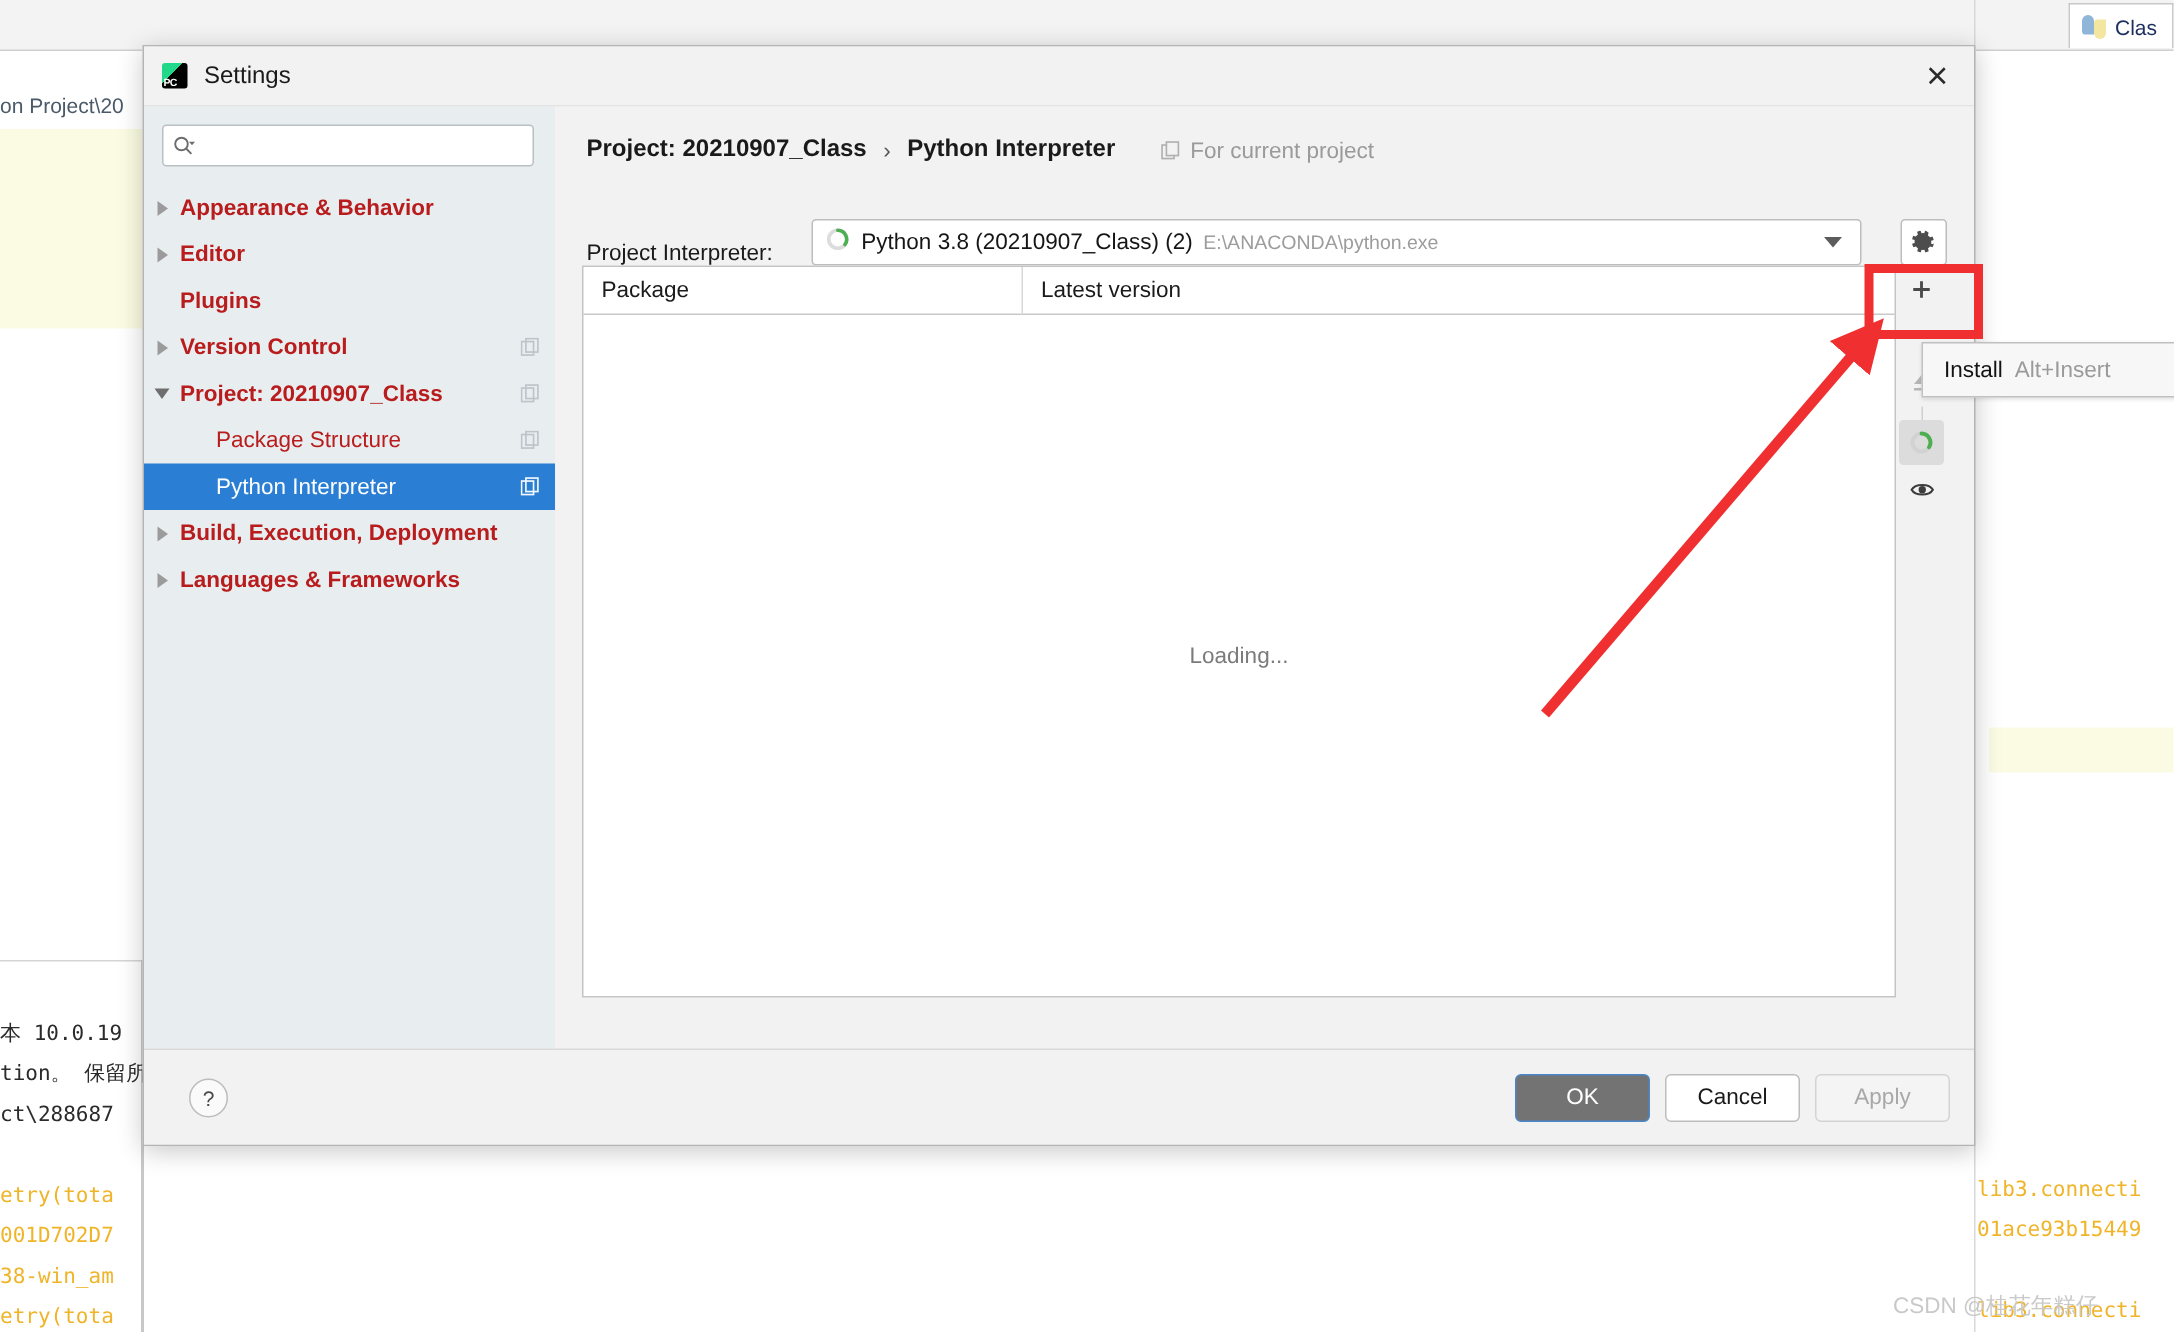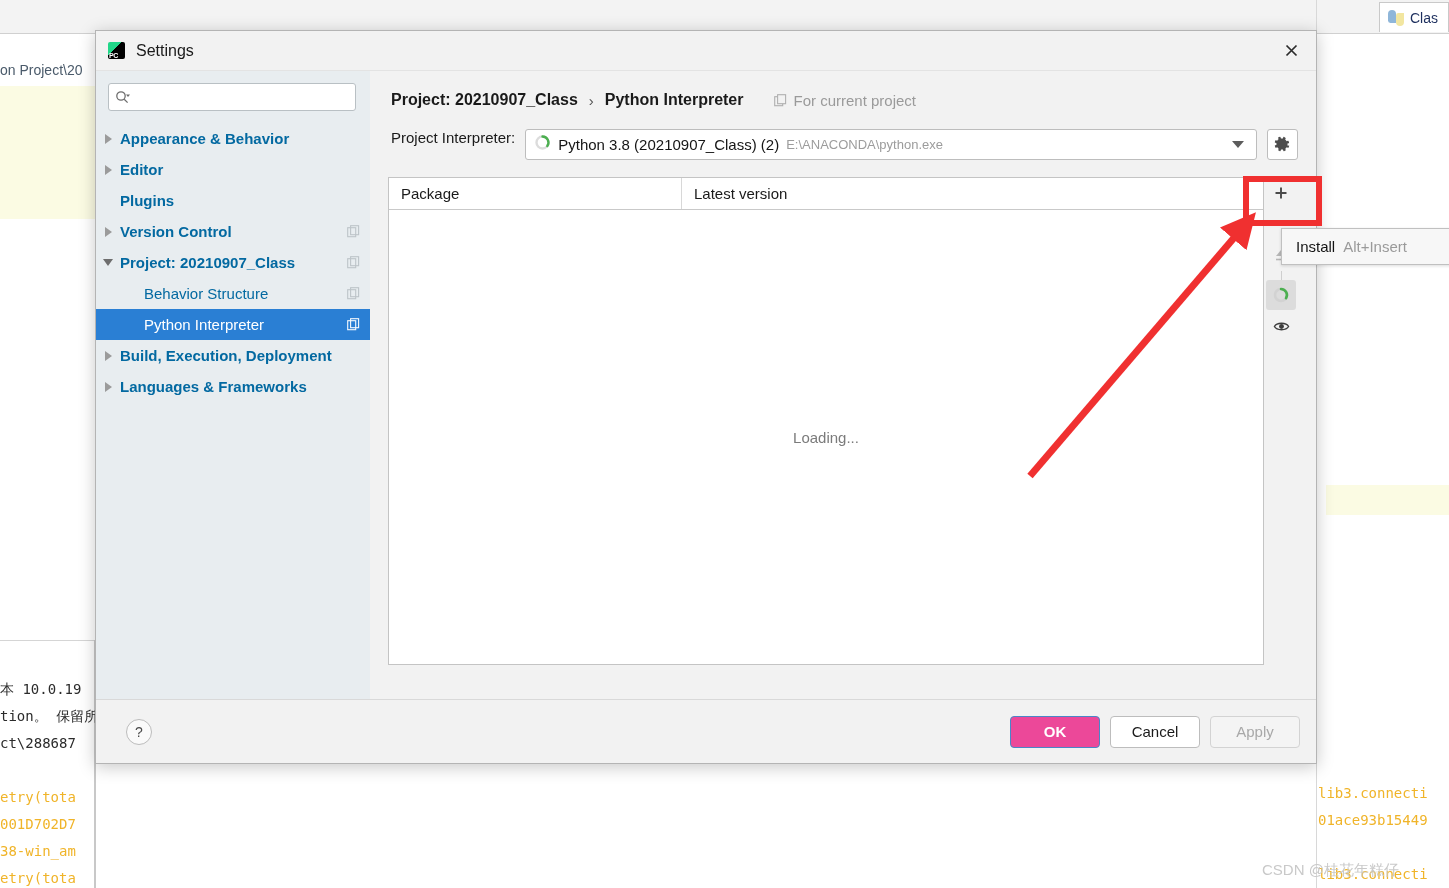--- a/index.html
+++ b/index.html
@@ -116,21 +116,21 @@
   }
   .search-box svg { flex: none; }
   .search-input {
     border: none; outline: none; background: transparent;
     font-size: 14px; width: 100%; margin-left: 4px; color: #222;
     font-family: "Liberation Sans", sans-serif;
   }
   .tree { padding-top: 2px; }
   .tree-row {
     height: 31px; display: flex; align-items: center;
-    padding-right: 10px; cursor: pointer; font-size: 15px; color: #0369a1;
+    padding-right: 10px; cursor: pointer; font-size: 15px; color: #b91c1c;
   }
   .tree-row .arrow {
     width: 24px; flex: none; display: flex; align-items: center; justify-content: center;
   }
   .tri-right { width:0;height:0;border-left:7px solid #9b9b9b;border-top:5px solid transparent;border-bottom:5px solid transparent; }
   .tri-down  { width:0;height:0;border-top:7px solid #6e6e6e;border-left:5px solid transparent;border-right:5px solid transparent; }
   .tree-row .lbl { flex: 1; white-space: nowrap; }
   .tree-row.bold .lbl { font-weight: bold; }
   .tree-row.child { padding-left: 24px; }
   .tree-row.selected { background: #2a7fd4; color: #ffffff; }
@@ -147,21 +147,21 @@
     padding-left: 3px; gap: 11px;
   }
   .crumb { font-size: 16px; font-weight: bold; color: #1a1a1a; }
   .crumb-sep { font-size: 15px; color: #555; }
   .crumb-badge {
     margin-left: 20px; display: flex; align-items: center; gap: 6px;
     font-size: 15px; color: #9a9a9a;
   }
 
   .interp-row {
-    height: 48px; flex: none; display: flex; align-items: flex-start; gap: 10px;
+    height: 48px; flex: none; display: flex; align-items: flex-end; gap: 26px;
     padding-left: 3px;
   }
   .interp-label { font-size: 15px; color: #1a1a1a; }
   .combo {
     flex: 1; height: 31px; background: #ffffff; border: 1px solid #bdbdbd;
     border-radius: 3px; display: flex; align-items: center; padding: 0 4px 0 8px;
     cursor: pointer; overflow: hidden;
   }
   .spin-ico { flex: none; margin-right: 7px; }
   .combo-main { font-size: 15px; color: #151515; white-space: nowrap; }
@@ -218,21 +218,21 @@
     background: #fafafa; display: flex; align-items: center; justify-content: center;
     font-size: 14px; color: #4a4a4a; cursor: pointer; margin-left: 12px;
   }
   .bottom-spacer { flex: 1; }
   .btn {
     height: 32px; min-width: 90px; border-radius: 4px; border: 1px solid #bdbdbd;
     background: #ffffff; font-size: 15px; color: #1a1a1a; cursor: pointer;
     display: flex; align-items: center; justify-content: center;
     font-family: "Liberation Sans", sans-serif;
   }
-  .btn.primary { background: #ec4899; border-color: #4a86c8; color: #ffffff; font-weight: bold; }
+  .btn.primary { background: #737373; border-color: #4a86c8; color: #ffffff; }
   .btn.disabled { color: #a8a8a8; background: #f4f4f4; border-color: #d3d3d3; cursor: default; }
 
   
   #annot { position: absolute; inset: 0; pointer-events: none; }
   .red-rect {
     position: absolute; left: 1243px; top: 176px; width: 79px; height: 50px;
     border: 6px solid #f03030;
   }
   .tooltip {
     position: absolute; left: 1281px; top: 228px; width: 180px; height: 37px;
@@ -345,21 +345,21 @@
               <span class="tri-down"></span>
             </span>
             <span class="lbl">Project: 20210907_Class</span>
             <svg class="copy-ico" width="13" height="13" viewBox="0 0 13 13">
               <rect x="0.7" y="2.7" width="8" height="9" fill="none" stroke="#9aa3a8" stroke-width="1.1"></rect>
               <rect x="3.6" y="0.7" width="8" height="9" fill="none" stroke="#9aa3a8" stroke-width="1.1"></rect>
             </svg>
           </div>
           <div class="tree-row child">
             <span class="arrow"></span>
-            <span class="lbl">Behavior Structure</span>
+            <span class="lbl">Package Structure</span>
             <svg class="copy-ico" width="13" height="13" viewBox="0 0 13 13">
               <rect x="0.7" y="2.7" width="8" height="9" fill="none" stroke="#9aa3a8" stroke-width="1.1"></rect>
               <rect x="3.6" y="0.7" width="8" height="9" fill="none" stroke="#9aa3a8" stroke-width="1.1"></rect>
             </svg>
           </div>
           <div class="tree-row child selected">
             <span class="arrow"></span>
             <span class="lbl">Python Interpreter</span>
             <svg class="copy-ico" width="13" height="13" viewBox="0 0 13 13">
               <rect x="0.7" y="2.7" width="8" height="9" fill="none" stroke="#ffffff" stroke-width="1.1"></rect>

